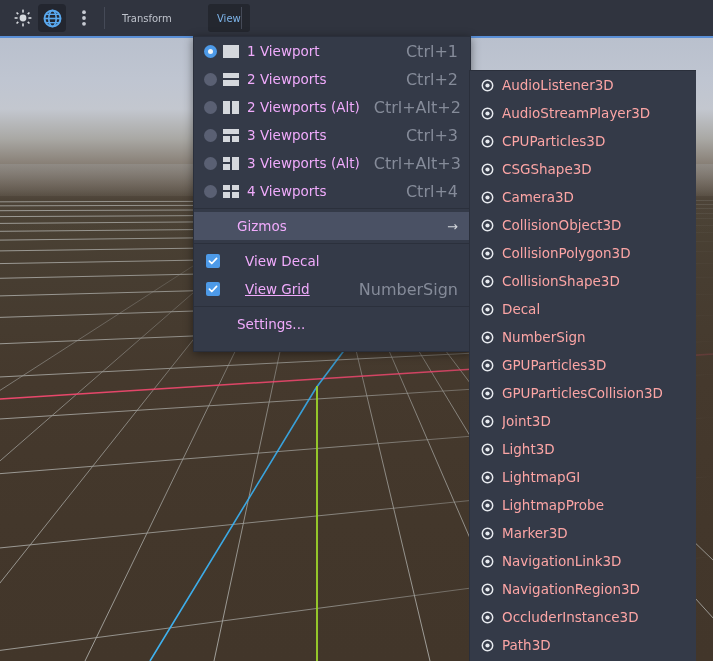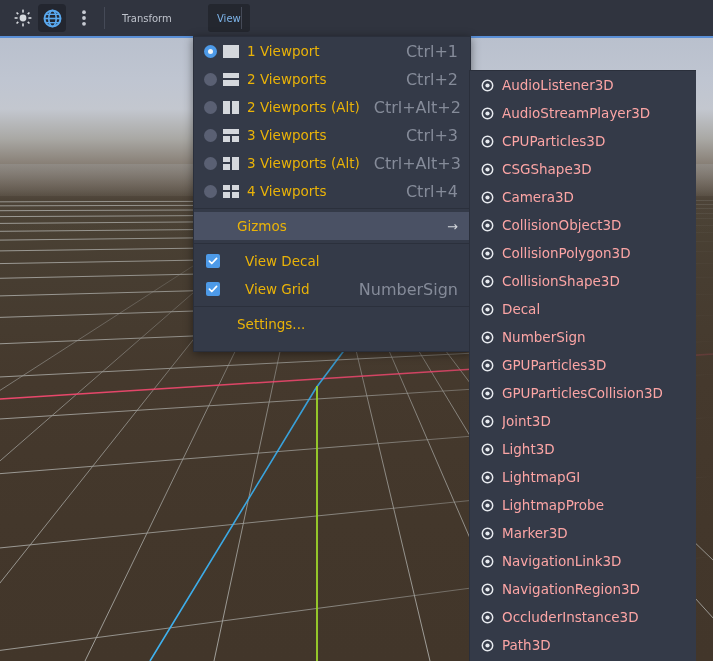--- a/index.html
+++ b/index.html
@@ -38,21 +38,21 @@
   .dropdown{position:absolute;left:193px;top:36px;width:276px;height:314px;
     background:#343a48;border:1px solid #2a2f3b;box-shadow:0 2px 9px rgba(0,0,0,.45);}
   .mrow{position:relative;height:28px;display:flex;align-items:center;padding:0 12px 0 10px;}
   .mrow.hl{background:#4a5164;}
   .radio{width:13px;height:13px;border-radius:50%;background:#5a6073;flex:0 0 13px;
     display:flex;align-items:center;justify-content:center;margin-right:6px;}
   .radio.on{background:#4d9ae8;}
   .radio.on::after{content:"";width:5px;height:5px;border-radius:50%;background:#f2f5f8;}
   .vpicon{width:16px;height:13px;flex:0 0 16px;margin-right:8px;position:relative;}
   .vpicon i{position:absolute;background:#d5d8dd;display:block;}
-  .mlabel{flex:1 1 auto;color:#eab308;font-size:13.5px;white-space:nowrap;}
+  .mlabel{flex:1 1 auto;color:#f0abfc;font-size:13.5px;white-space:nowrap;}
   .mlabel.ind{padding-left:33px;}
   .maccel{color:#858b99;font-size:16px;white-space:nowrap;margin-left:14px;}
   .msep{height:1px;background:#2b303c;margin:3px 0;}
   .chk{width:14px;height:14px;border-radius:2px;background:#4d9ae8;flex:0 0 14px;margin-right:6px;
     display:flex;align-items:center;justify-content:center;}
   .chk svg{display:block;}
   .arrow{color:#d5d8dd;font-size:13px;line-height:1;}
 
   
   .nodepanel{position:absolute;left:469px;top:70px;width:226px;height:591px;
@@ -263,21 +263,21 @@
       <span class="mlabel" style="padding-left:19px;">View Decal</span>
       <span class="maccel"></span>
     </div>
 
     <div class="mrow" style="padding-left:12px;">
       <span class="chk">
         <svg width="10" height="10" viewBox="0 0 10 10">
             <path d="M1.4 5.1 L3.8 7.5 L8.6 2.4" stroke="#ffffff" stroke-width="1.7" fill="none" stroke-linecap="round" stroke-linejoin="round"></path>
           </svg>
       </span>
-      <span class="mlabel" style="padding-left:19px;">View Grid</span>
+      <span class="mlabel" style="padding-left:19px;text-decoration:underline;">View Grid</span>
       <span class="maccel">NumberSign</span>
     </div>
 
     <div class="msep"></div>
 
     <div class="mrow">
       <span class="mlabel ind">Settings...</span>
     </div>
   </div>
 

